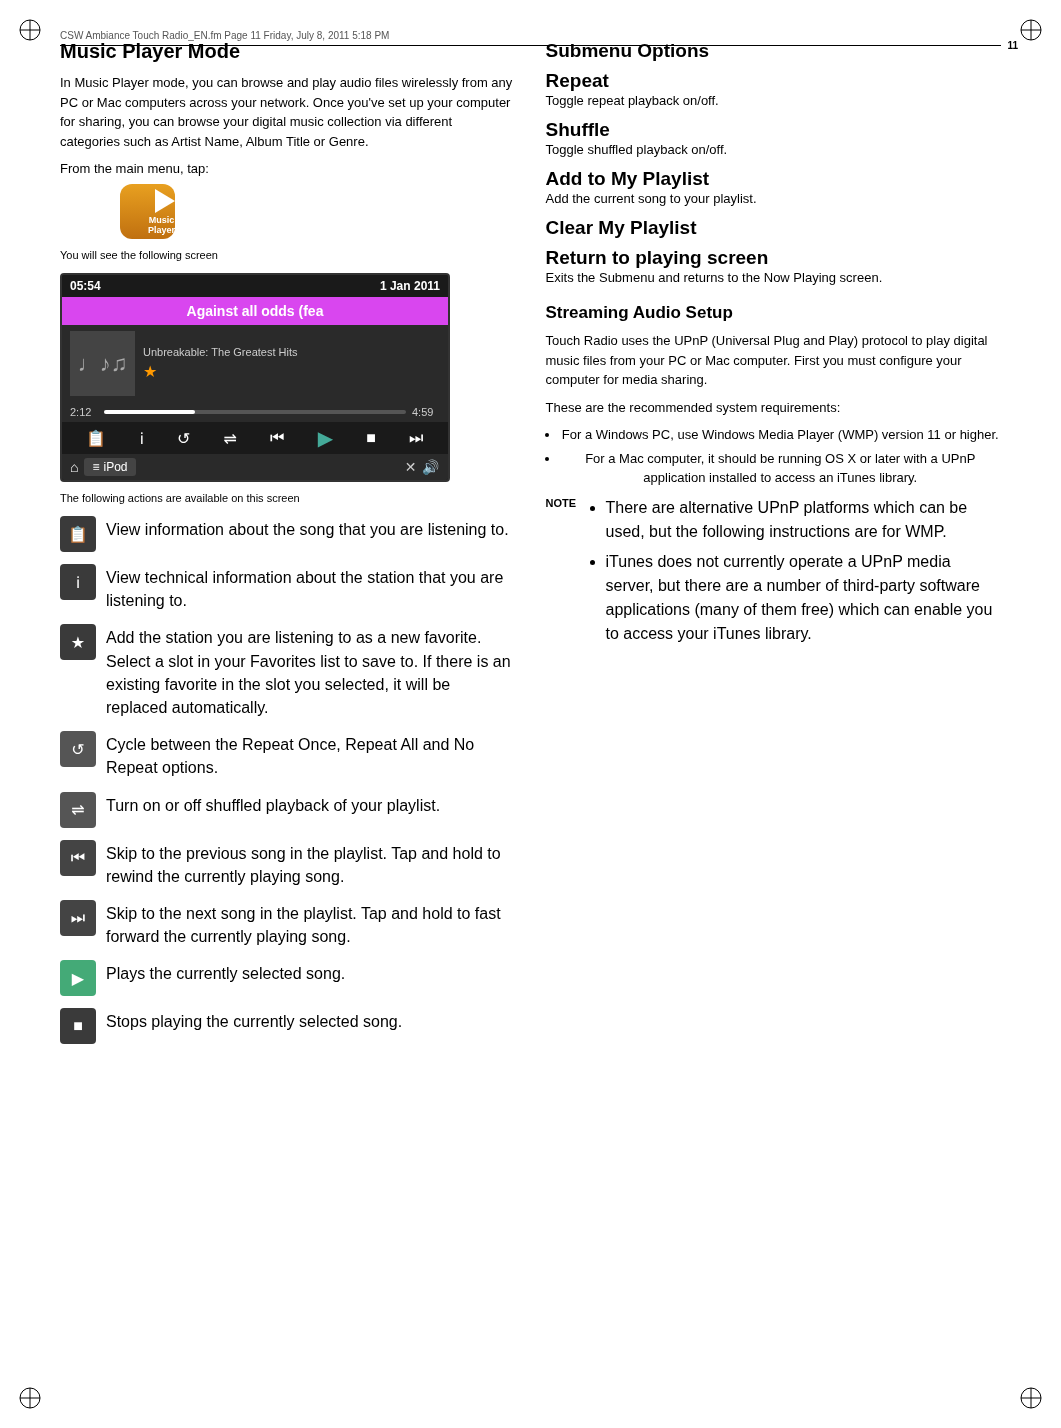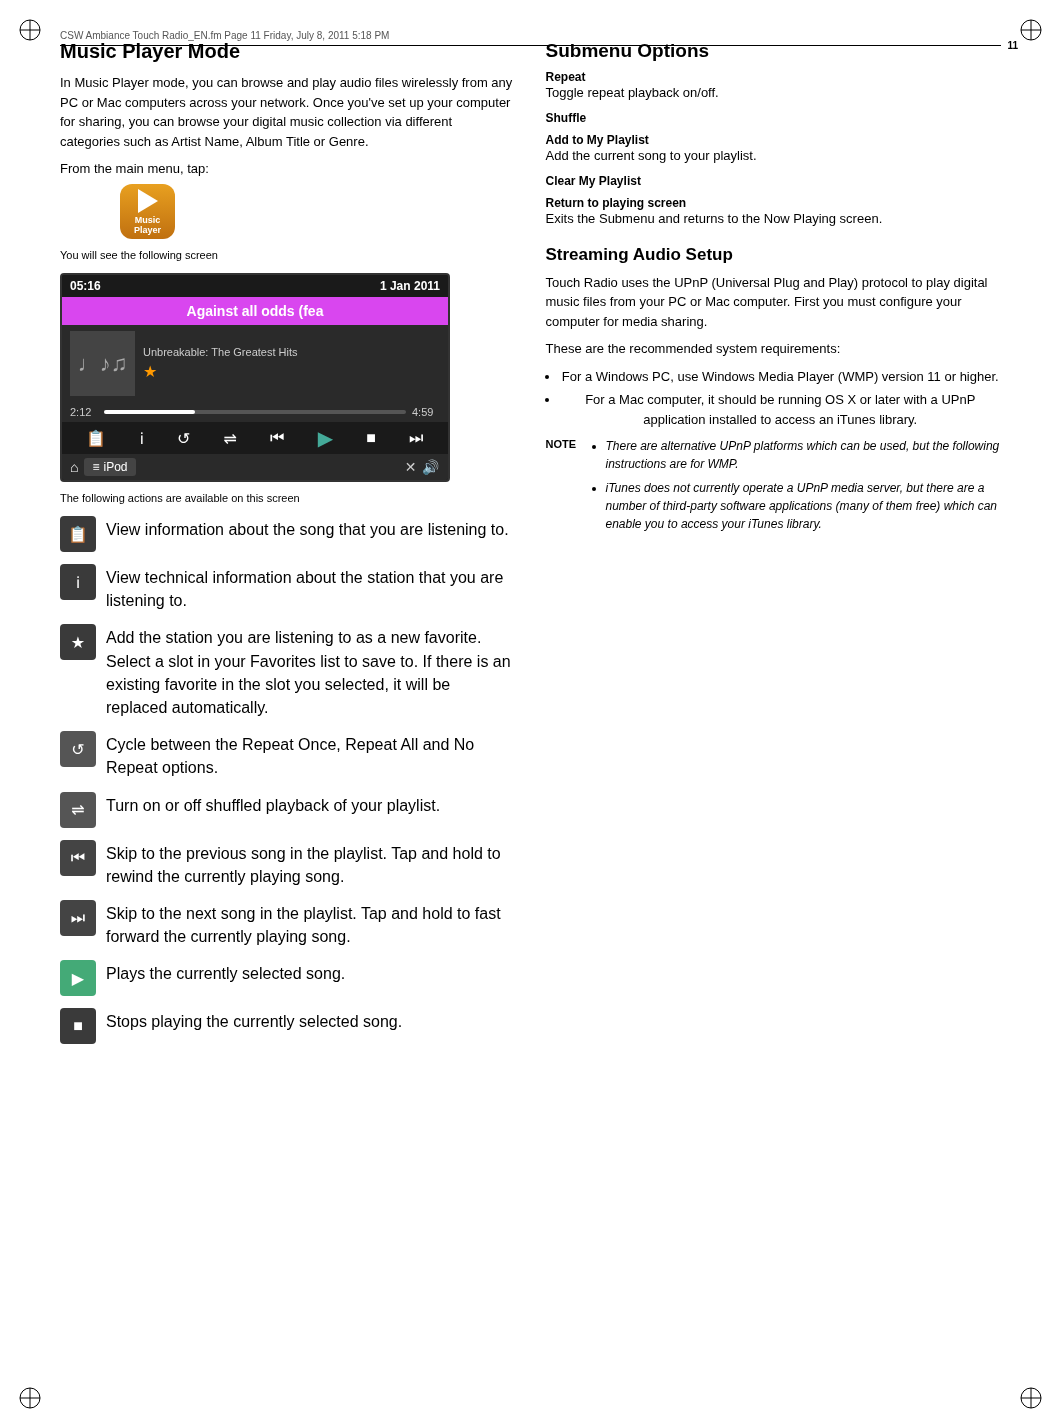--- a/index.html
+++ b/index.html
@@ -95,21 +95,21 @@
       margin-left: 60px;
       margin-bottom: 10px;
     }
     .music-player-icon {
       width: 55px;
       height: 55px;
       background: linear-gradient(180deg, #e8a020 0%, #c07010 100%);
       border-radius: 12px;
       display: flex;
       flex-direction: column;
-      align-items: center;
+      align-items: flex-end;
       justify-content: center;
       gap: 2px;
     }
     .music-player-icon .play-triangle {
       width: 0;
       height: 0;
       border-top: 12px solid transparent;
       border-bottom: 12px solid transparent;
       border-left: 20px solid white;
     }
@@ -288,21 +288,21 @@
     .subsection-title {
       font-size: 19px;
       font-weight: bold;
       margin-bottom: 8px;
     }
     .submenu-item {
       margin-bottom: 8px;
     }
     .submenu-item-title {
       font-weight: bold;
-      font-size: 12px;
+      font-size: 19px;
     }
     .submenu-item-desc {
       font-size: 13px;
       line-height: 1.45;
     }
     .streaming-title {
       font-size: 17px;
       font-weight: bold;
       margin-top: 16px;
       margin-bottom: 8px;
@@ -331,23 +331,22 @@
       margin-top: 8px;
       border: none;
     }
     .note-label {
       font-size: 11px;
       font-weight: bold;
       min-width: 38px;
       padding-top: 1px;
     }
     .note-content {
-      font-size: 12px;
+      font-size: 16px;
       line-height: 1.5;
-      font-style: italic;
     }
     .note-content ul {
       margin-left: 12px;
       list-style-type: disc;
     }
     .note-content ul li {
       margin-bottom: 6px;
     }
   </style>
 </head>
@@ -402,21 +401,21 @@
       <div class="music-player-icon">
         <div class="play-triangle"></div>
         <div class="icon-label">Music<br>Player</div>
       </div>
     </div>
 
     <p class="screen-caption">You will see the following screen</p>
 
     <div class="screen-mockup">
       <div class="screen-header">
-        <span>05:16</span>
+        <span>05:54</span>
         <span>1 Jan 2011</span>
       </div>
       <div class="screen-song-title">Against all odds (fea</div>
       <div class="screen-middle">
         <div class="album-art">
           <span class="album-art-notes">♩♪♫</span>
         </div>
         <div class="screen-album-info">
           <div class="screen-album-name">Unbreakable: The Greatest Hits</div>
           <div class="screen-star">★</div>
@@ -497,20 +496,21 @@
 
     <h2 class="subsection-title">Submenu Options</h2>
 
     <div id="submenu-items">
         <div class="submenu-item">
           <div class="submenu-item-title">Repeat</div>
           <div class="submenu-item-desc">Toggle repeat playback on/off.</div>
         </div>
         <div class="submenu-item">
           <div class="submenu-item-title">Shuffle</div>
+          <div class="submenu-item-desc">Toggle shuffled playback on/off.</div>
         </div>
         <div class="submenu-item">
           <div class="submenu-item-title">Add to My Playlist</div>
           <div class="submenu-item-desc">Add the current song to your playlist.</div>
         </div>
         <div class="submenu-item">
           <div class="submenu-item-title">Clear My Playlist</div>
         </div>
         <div class="submenu-item">
           <div class="submenu-item-title">Return to playing screen</div>

